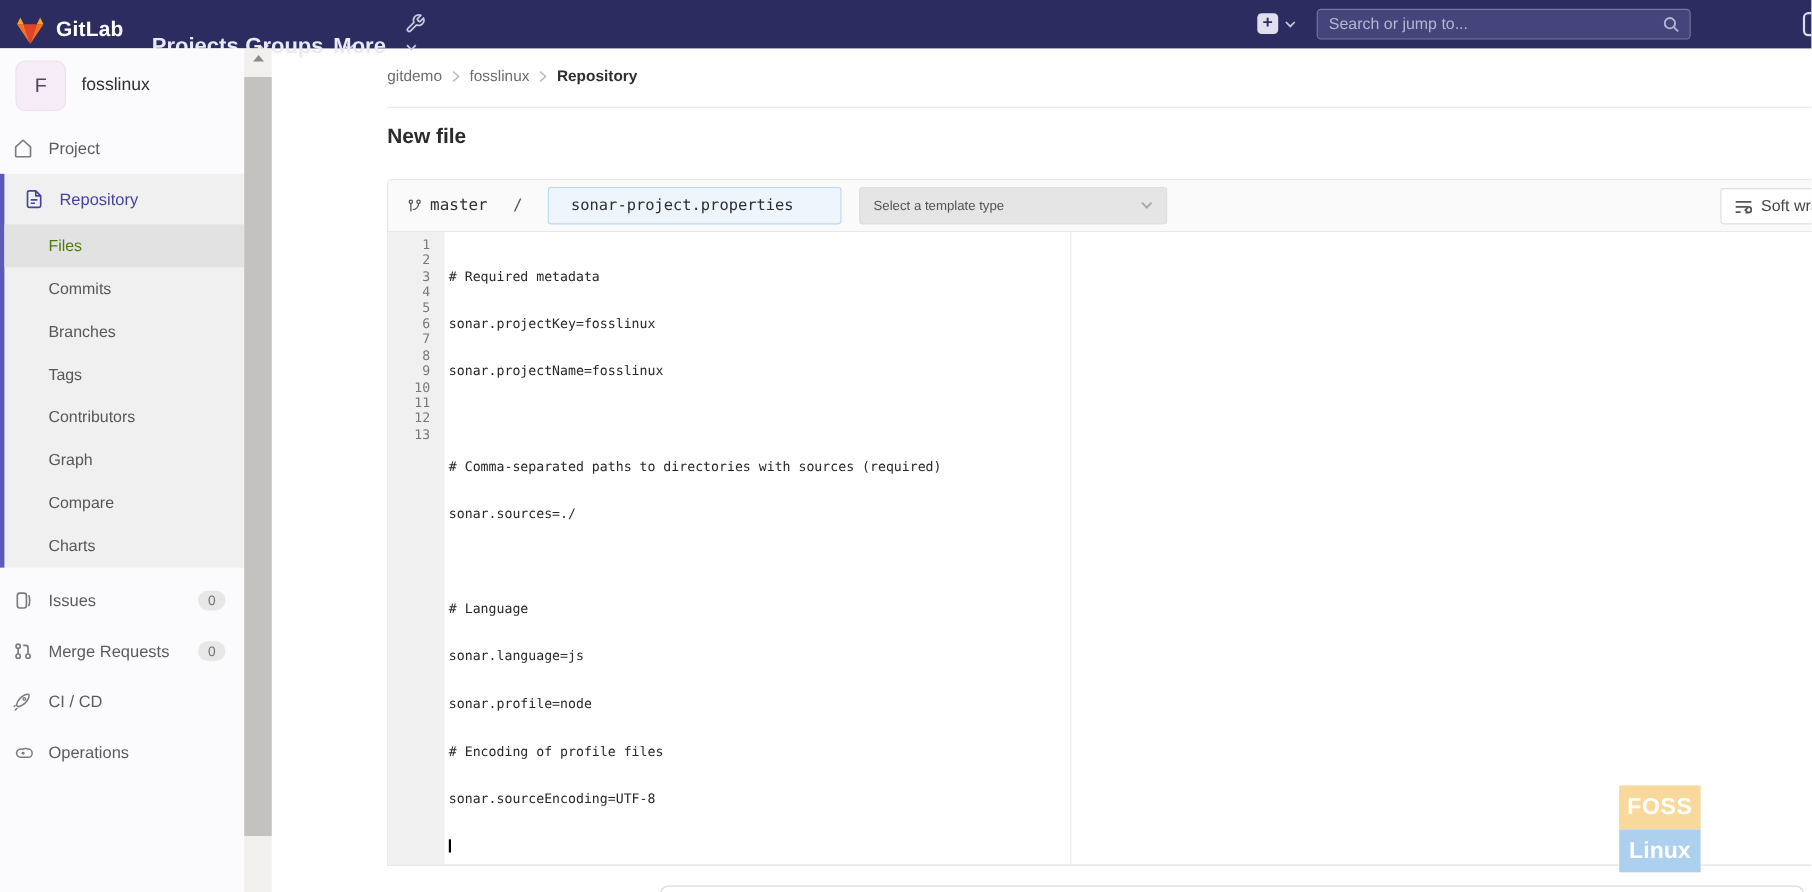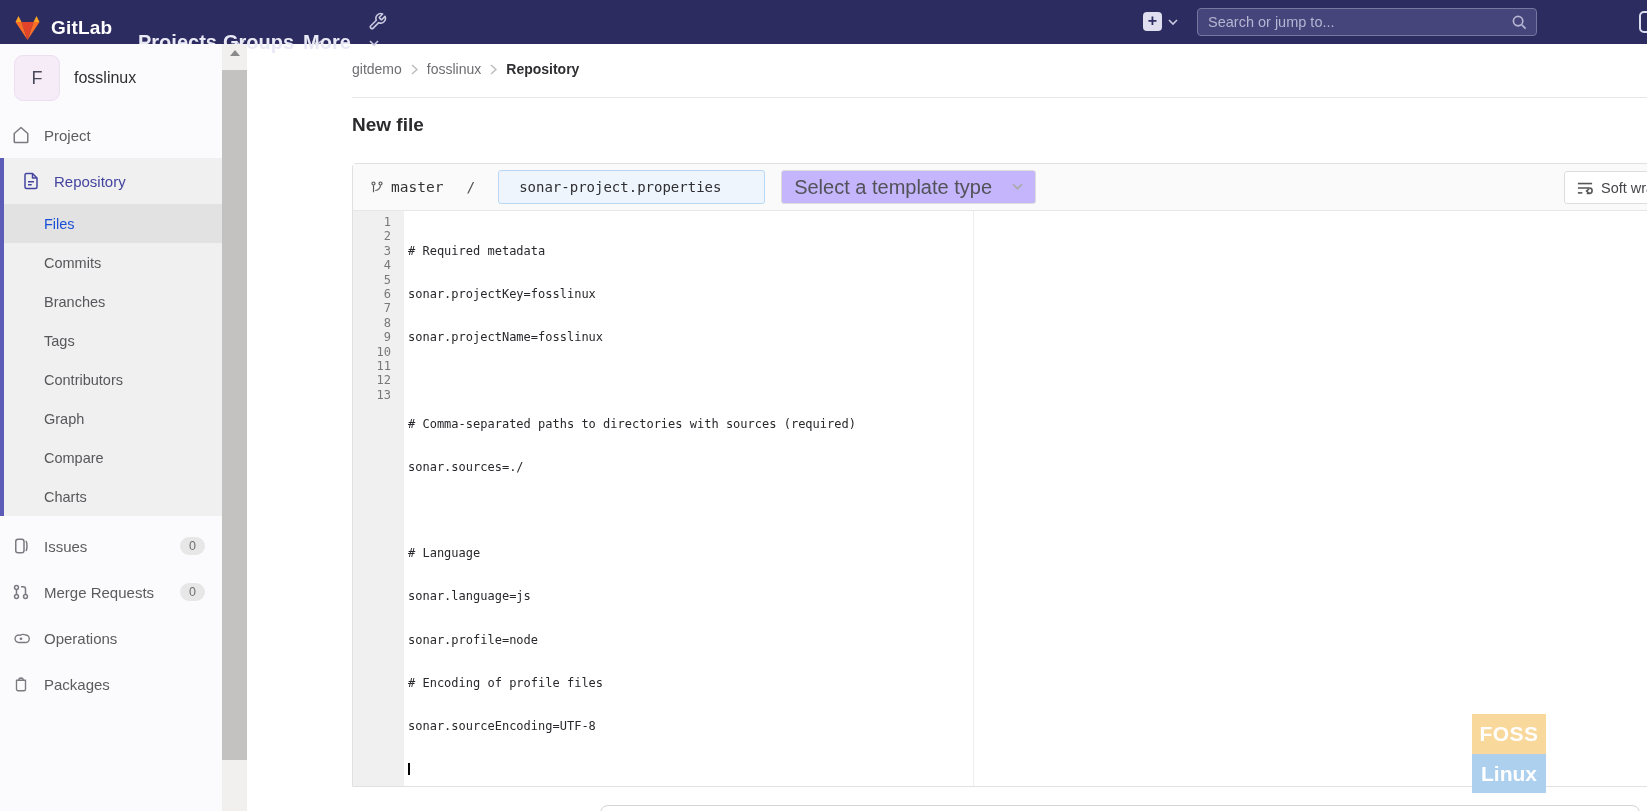--- a/index.html
+++ b/index.html
@@ -27,21 +27,21 @@
   .side-header { height:68px; display:flex; align-items:center; padding-left:14px; cursor:pointer; }
   .avatar { width:46px; height:46px; background:#f6ecf8; border:1px solid #ecdff0; border-radius:9px; display:flex; align-items:center; justify-content:center; font-size:18px; color:#49495a; }
   .proj-name { margin-left:14px; font-size:16px; color:#2f2f33; }
   .srow { display:flex; align-items:center; height:46px; padding-left:12px; color:#5c5c60; font-size:15px; cursor:pointer; }
   .srow .ico { width:18px; height:18px; margin-right:14px; color:#7a7a80; flex:0 0 18px; }
   .repo-section { background:#f0f0f0; border-left:4px solid #5c5cb8; }
   .repo-section .srow { padding-left:18px; }
   .repo-head { color:#4444a0 !important; }
   .repo-head .ico { color:#4444a0 !important; }
   .sub { height:39px; padding-left:40px !important; font-size:14.5px; color:#57575b; }
-  .sub.active { background:#e2e2e2; color:#1d4ed8; }
+  .sub.active { background:#e2e2e2; color:#4d7c0f; }
   .badge { margin-left:auto; margin-right:17px; background:#e7e7e7; color:#6f6f74; border-radius:10px; font-size:12.5px; padding:2px 9px; }
   .gap7 { height:7px; }
 
   
   .vscroll { position:absolute; left:222px; top:44px; width:25px; height:767px; background:#f1f0ef; }
   .vs-up { position:absolute; left:0; top:0; width:25px; height:18px; display:flex; align-items:center; justify-content:center; cursor:pointer; }
   .vs-up i { display:block; width:0; height:0; border-left:5px solid transparent; border-right:5px solid transparent; border-bottom:6px solid #8a8a8a; }
   .vs-thumb { position:absolute; left:0; top:26px; width:25px; height:690px; background:#c3c2c1; cursor:pointer; }
 
   
@@ -50,21 +50,21 @@
   .crumb-last { color:#2f2f33; font-weight:600; }
   .bc-divider { position:absolute; left:352px; top:97px; right:0; height:1px; background:#e7e7e7; }
   .page-title { position:absolute; left:352px; top:114px; font-size:19px; font-weight:700; color:#2b2b2e; }
 
   
   .editor { position:absolute; left:352px; top:163px; width:1352px; height:624px; border:1px solid #e1e1e1; border-radius:4px 4px 0 0; background:#fff; }
   .ed-toolbar { position:relative; height:47px; background:#fafafa; border-bottom:1px solid #e7e7e7; display:flex; align-items:center; padding-left:17px; }
   .branch-btn { display:flex; align-items:center; gap:7px; font-family:"DejaVu Sans Mono","Liberation Mono",monospace; font-size:14.5px; color:#333; cursor:pointer; }
   .path-sep { margin:0 23px; font-family:"DejaVu Sans Mono","Liberation Mono",monospace; font-size:14.5px; color:#555; }
   .fname { width:267px; height:34px; background:#eef5fc; border:1px solid #b9d7f3; border-radius:3px; padding:0 20px; font-family:"DejaVu Sans Mono","Liberation Mono",monospace; font-size:14px; color:#2e2e33; outline:none; }
-  .tmpl { margin-left:16px; width:255px; height:34px; background:#c4b5fd; border:1px solid #ddd; border-radius:3px; display:flex; align-items:center; padding:0 12px; font-size:20px; color:#525257; cursor:pointer; }
+  .tmpl { margin-left:16px; width:280px; height:34px; background:#e5e5e5; border:1px solid #ddd; border-radius:3px; display:flex; align-items:center; padding:0 12px; font-size:12px; color:#525257; cursor:pointer; }
   .tmpl svg { margin-left:auto; }
   .softwrap { position:absolute; left:1211px; top:7px; height:33px; background:#fff; border:1px solid #ddd; border-radius:3px; display:flex; align-items:center; gap:8px; padding:0 12px; font-size:14.5px; color:#45454a; white-space:nowrap; cursor:pointer; }
   .ed-body { position:absolute; left:0; top:47px; right:0; bottom:0; display:flex; font-family:"DejaVu Sans Mono","Liberation Mono",monospace; font-size:12px; line-height:14.4px; overflow:hidden; }
   .gutter { width:51px; background:#f0f0f0; color:#787878; text-align:right; padding:4px 13px 0 0; flex:0 0 51px; }
   .codepane { flex:1; padding:4px 0 0 4px; color:#28282c; white-space:pre; cursor:text; }
   .code-line { height:14.4px; }
   .ruler { position:absolute; left:620px; top:47px; bottom:0; width:1px; background:#ededed; }
   .cursor { display:inline-block; width:2px; height:12px; background:#000; vertical-align:-2px; }
 
   .commit-box { position:absolute; left:600px; top:805px; width:1040px; height:24px; border:1px solid #d4d4d4; border-radius:8px 8px 0 0; background:#fff; }
@@ -213,40 +213,42 @@
             <circle cx="6" cy="18" r="2.6" fill="none" stroke="currentColor" stroke-width="2"></circle>
             <circle cx="18" cy="18" r="2.6" fill="none" stroke="currentColor" stroke-width="2"></circle>
             <line x1="6" y1="9" x2="6" y2="15" stroke="currentColor" stroke-width="2"></line>
             <path d="M12 5h3a3 3 0 013 3v7" fill="none" stroke="currentColor" stroke-width="2"></path>
           </svg>
       </span>
       <span>Merge Requests</span>
       <span class="badge">0</span>
     </div>
 
+    <div class="srow">
+      <span class="ico">
+        <svg width="18" height="18" viewBox="0 0 24 24">
+            <path d="M6 18c4-1 8-3.5 10.5-7C18.7 8 19.6 5 19 3c-2-.6-5 .3-8 2.5C7.5 8 5 12 4 16z" fill="none" stroke="currentColor" stroke-width="1.8" stroke-linejoin="round"></path>
+            <circle cx="13.5" cy="8.5" r="1.6" fill="none" stroke="currentColor" stroke-width="1.5"></circle>
+            <line x1="4.5" y1="20" x2="2.5" y2="22" stroke="currentColor" stroke-width="1.8" stroke-linecap="round"></line>
+            <line x1="2.2" y1="16.5" x2="1" y2="17.7" stroke="currentColor" stroke-width="1.8" stroke-linecap="round"></line>
+          </svg>
+      </span>
+      <span>CI / CD</span>
+    </div>
 
     <div class="srow">
       <span class="ico">
         <svg width="18" height="18" viewBox="0 0 24 24">
             <path d="M18 18h-9a5 5 0 112-9.6A7 7 0 0118 8a5 5 0 010 10z" fill="none" stroke="currentColor" stroke-width="1.8" stroke-linejoin="round"></path>
             <circle cx="12" cy="13" r="1.8" fill="currentColor"></circle>
           </svg>
       </span>
       <span>Operations</span>
     </div>
 
-    <div class="srow">
-      <span class="ico">
-        <svg width="18" height="18" viewBox="0 0 24 24">
-            <path d="M6 7h12v12a2 2 0 01-2 2H8a2 2 0 01-2-2z" fill="none" stroke="currentColor" stroke-width="1.8" stroke-linejoin="round"></path>
-            <path d="M9 7a3 3 0 016 0" fill="none" stroke="currentColor" stroke-width="1.8"></path>
-          </svg>
-      </span>
-      <span>Packages</span>
-    </div>
   </div>
 
   <div class="vscroll">
     <div class="vs-up">
         <i></i>
       </div>
     <div class="vs-thumb"></div>
   </div>
 
   <div class="breadcrumb">

